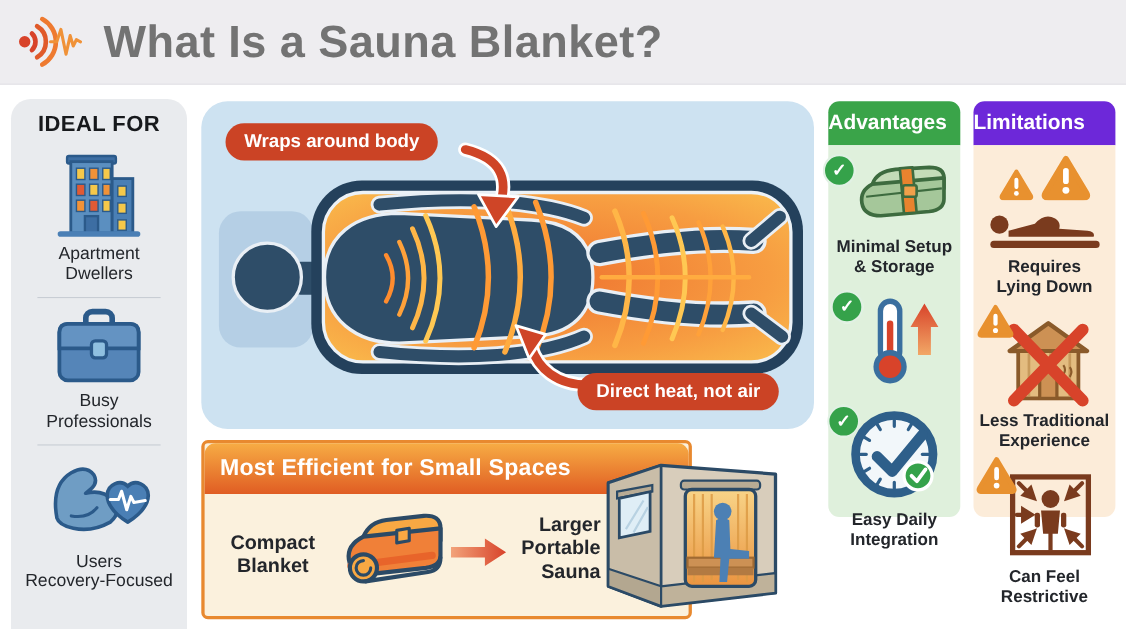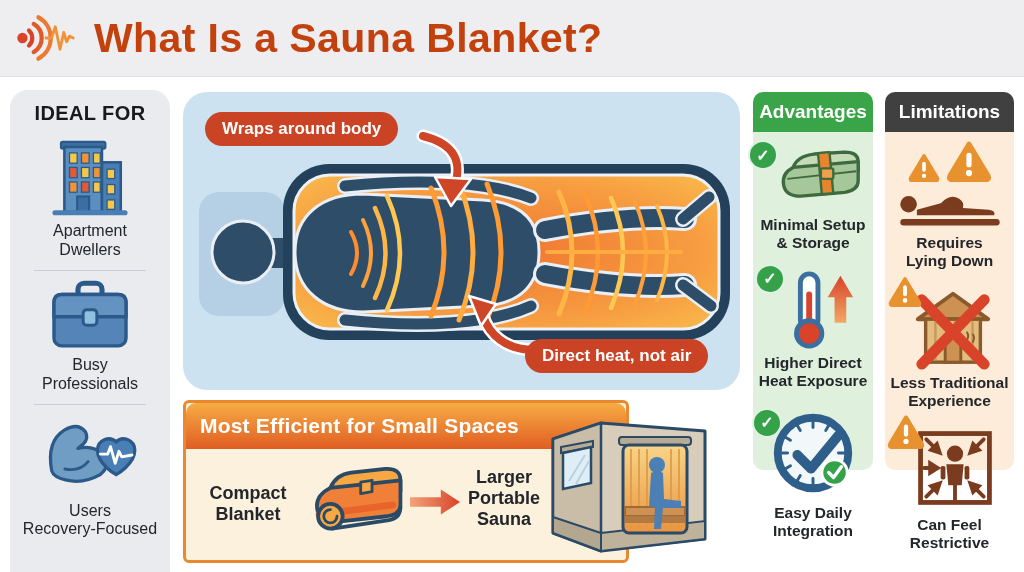--- a/index.html
+++ b/index.html
@@ -3,21 +3,21 @@
 <meta charset="utf-8">
 <style>
   html,body{margin:0;padding:0;background:#ffffff;}
   .canvas{position:relative;width:1024px;height:572px;background:#ffffff;
           font-family:"Liberation Sans",sans-serif;overflow:hidden;}
 
   
   .header{position:absolute;left:0;top:0;width:1024px;height:76px;background:#eeedf0;
           border-bottom:1px solid #e2e1e6;display:flex;align-items:center;}
   .logo{margin-left:14px;flex:0 0 auto;}
-  .title{margin-left:18px;font-size:41px;font-weight:800;color:#c2410c;letter-spacing:.4px;white-space:nowrap;}
+  .title{margin-left:18px;font-size:41px;font-weight:800;color:#737373;letter-spacing:.4px;white-space:nowrap;}
 
   
   .ideal{position:absolute;left:10px;top:90px;width:160px;height:536px;background:#e9ebee;
          border-radius:18px;display:flex;flex-direction:column;align-items:center;
          padding-top:12px;box-sizing:border-box;}
   .ideal-title{font-size:20px;font-weight:800;color:#17191c;letter-spacing:.4px;}
   .ideal-item{display:flex;flex-direction:column;align-items:center;}
   .ideal-label{margin-top:5px;font-size:16px;font-weight:400;color:#23262b;line-height:1.18;
                text-align:center;white-space:nowrap;}
   .ideal-divider{width:112px;height:1px;background:#c8cdd4;margin:10px 0 8px 0;}
@@ -35,33 +35,33 @@
   
   .spaces{position:absolute;left:183px;top:400px;width:446px;height:163px;background:#fbf1dd;
           border:3px solid #e8892f;border-radius:6px;box-sizing:border-box;}
   .spaces-header{position:absolute;left:0;top:0;right:0;height:46px;z-index:1;
                  background:linear-gradient(180deg,#f7ac44,#e05d23);
                  border-radius:10px 10px 0 0;display:flex;align-items:center;padding-left:14px;
                  color:#fff;font-size:21px;font-weight:800;letter-spacing:.2px;}
   .spaces-label{position:absolute;font-size:18px;font-weight:800;color:#23262b;line-height:1.16;
                 text-align:center;z-index:2;}
   .lbl-compact{left:6px;top:80px;width:112px;}
-  .lbl-larger{left:276px;top:64px;width:84px;}
+  .lbl-larger{left:276px;top:64px;width:84px;text-align:right;}
   .compact-blanket{position:absolute;left:116px;top:56px;z-index:2;}
   .spaces-arrow{position:absolute;left:224px;top:84px;z-index:2;}
   .tent{position:absolute;left:355px;top:4px;z-index:3;}
 
   
   .col{position:absolute;top:92px;}
   .col-adv{left:753px;width:120px;}
   .col-lim{left:885px;width:129px;}
   .col-header{height:40px;border-radius:10px 10px 0 0;display:flex;align-items:center;
-              justify-content:center;color:#fff;font-size:19px;font-weight:800;}
+              color:#fff;font-size:19px;font-weight:800;}
   .col-adv .col-header{background:#3aa449;}
-  .col-lim .col-header{background:#404040;}
+  .col-lim .col-header{background:#6d28d9;}
   .col-body{height:338px;border-radius:0 0 10px 10px;display:flex;flex-direction:column;align-items:center;}
   .col-adv .col-body{background:#dff0dc;}
   .col-lim .col-body{background:#fcecd9;}
   .col-item{display:flex;flex-direction:column;align-items:center;}
   .col-label{margin-top:4px;font-size:15.5px;font-weight:700;color:#23262b;line-height:1.16;
              text-align:center;white-space:nowrap;}
   .icon-wrap{position:relative;display:flex;flex-direction:column;align-items:center;}
   .badge{position:absolute;width:26px;height:26px;border-radius:50%;background:#35a24a;
          border:2px solid rgba(255,255,255,.85);color:#fff;display:flex;align-items:center;
          justify-content:center;font-weight:800;font-size:16px;z-index:2;}
@@ -302,24 +302,20 @@
                 <stop offset="0%" stop-color="#d8432a"></stop>
                   <stop offset="100%" stop-color="#f2a766"></stop>
               </linearGradient>
             </defs>
             <polygon points="67,8 80,30 73,30 73,56 61,56 61,30 54,30" fill="url(#g-therm)"></polygon>
             <rect x="26" y="6" width="18" height="56" rx="9" fill="#ffffff" stroke="#3a6f9f" stroke-width="5"></rect>
             <rect x="32" y="24" width="6" height="32" rx="3" fill="#d8432a"></rect>
             <circle cx="35" cy="67" r="13" fill="#d8432a" stroke="#3a6f9f" stroke-width="5"></circle>
           </svg>
         </div>
-        <div class="col-label">
-          <span class="line">Higher Direct</span>
-          <span class="line">Heat Exposure</span>
-        </div>
       </div>
 
       <div class="col-item" style="margin-top:16px;">
         <div class="icon-wrap">
           <div class="badge" style="left:-14px;top:2px;"></div>
           <svg width="94" height="94" viewBox="0 0 96 96">
             <circle cx="48" cy="48" r="36" fill="#f2f7fa" stroke="#2e5f8a" stroke-width="8"></circle>
             <g stroke="#2e5f8a" stroke-width="3" stroke-linecap="round">
               <path d="M48,16 L48,22 M64,20 L61,25 M76,32 L71,35 M80,48 L74,48 M76,64 L71,61 M48,80 L48,74 M32,76 L35,71 M20,64 L25,61 M16,48 L22,48 M20,32 L25,35 M32,20 L35,25"></path>
             </g>

